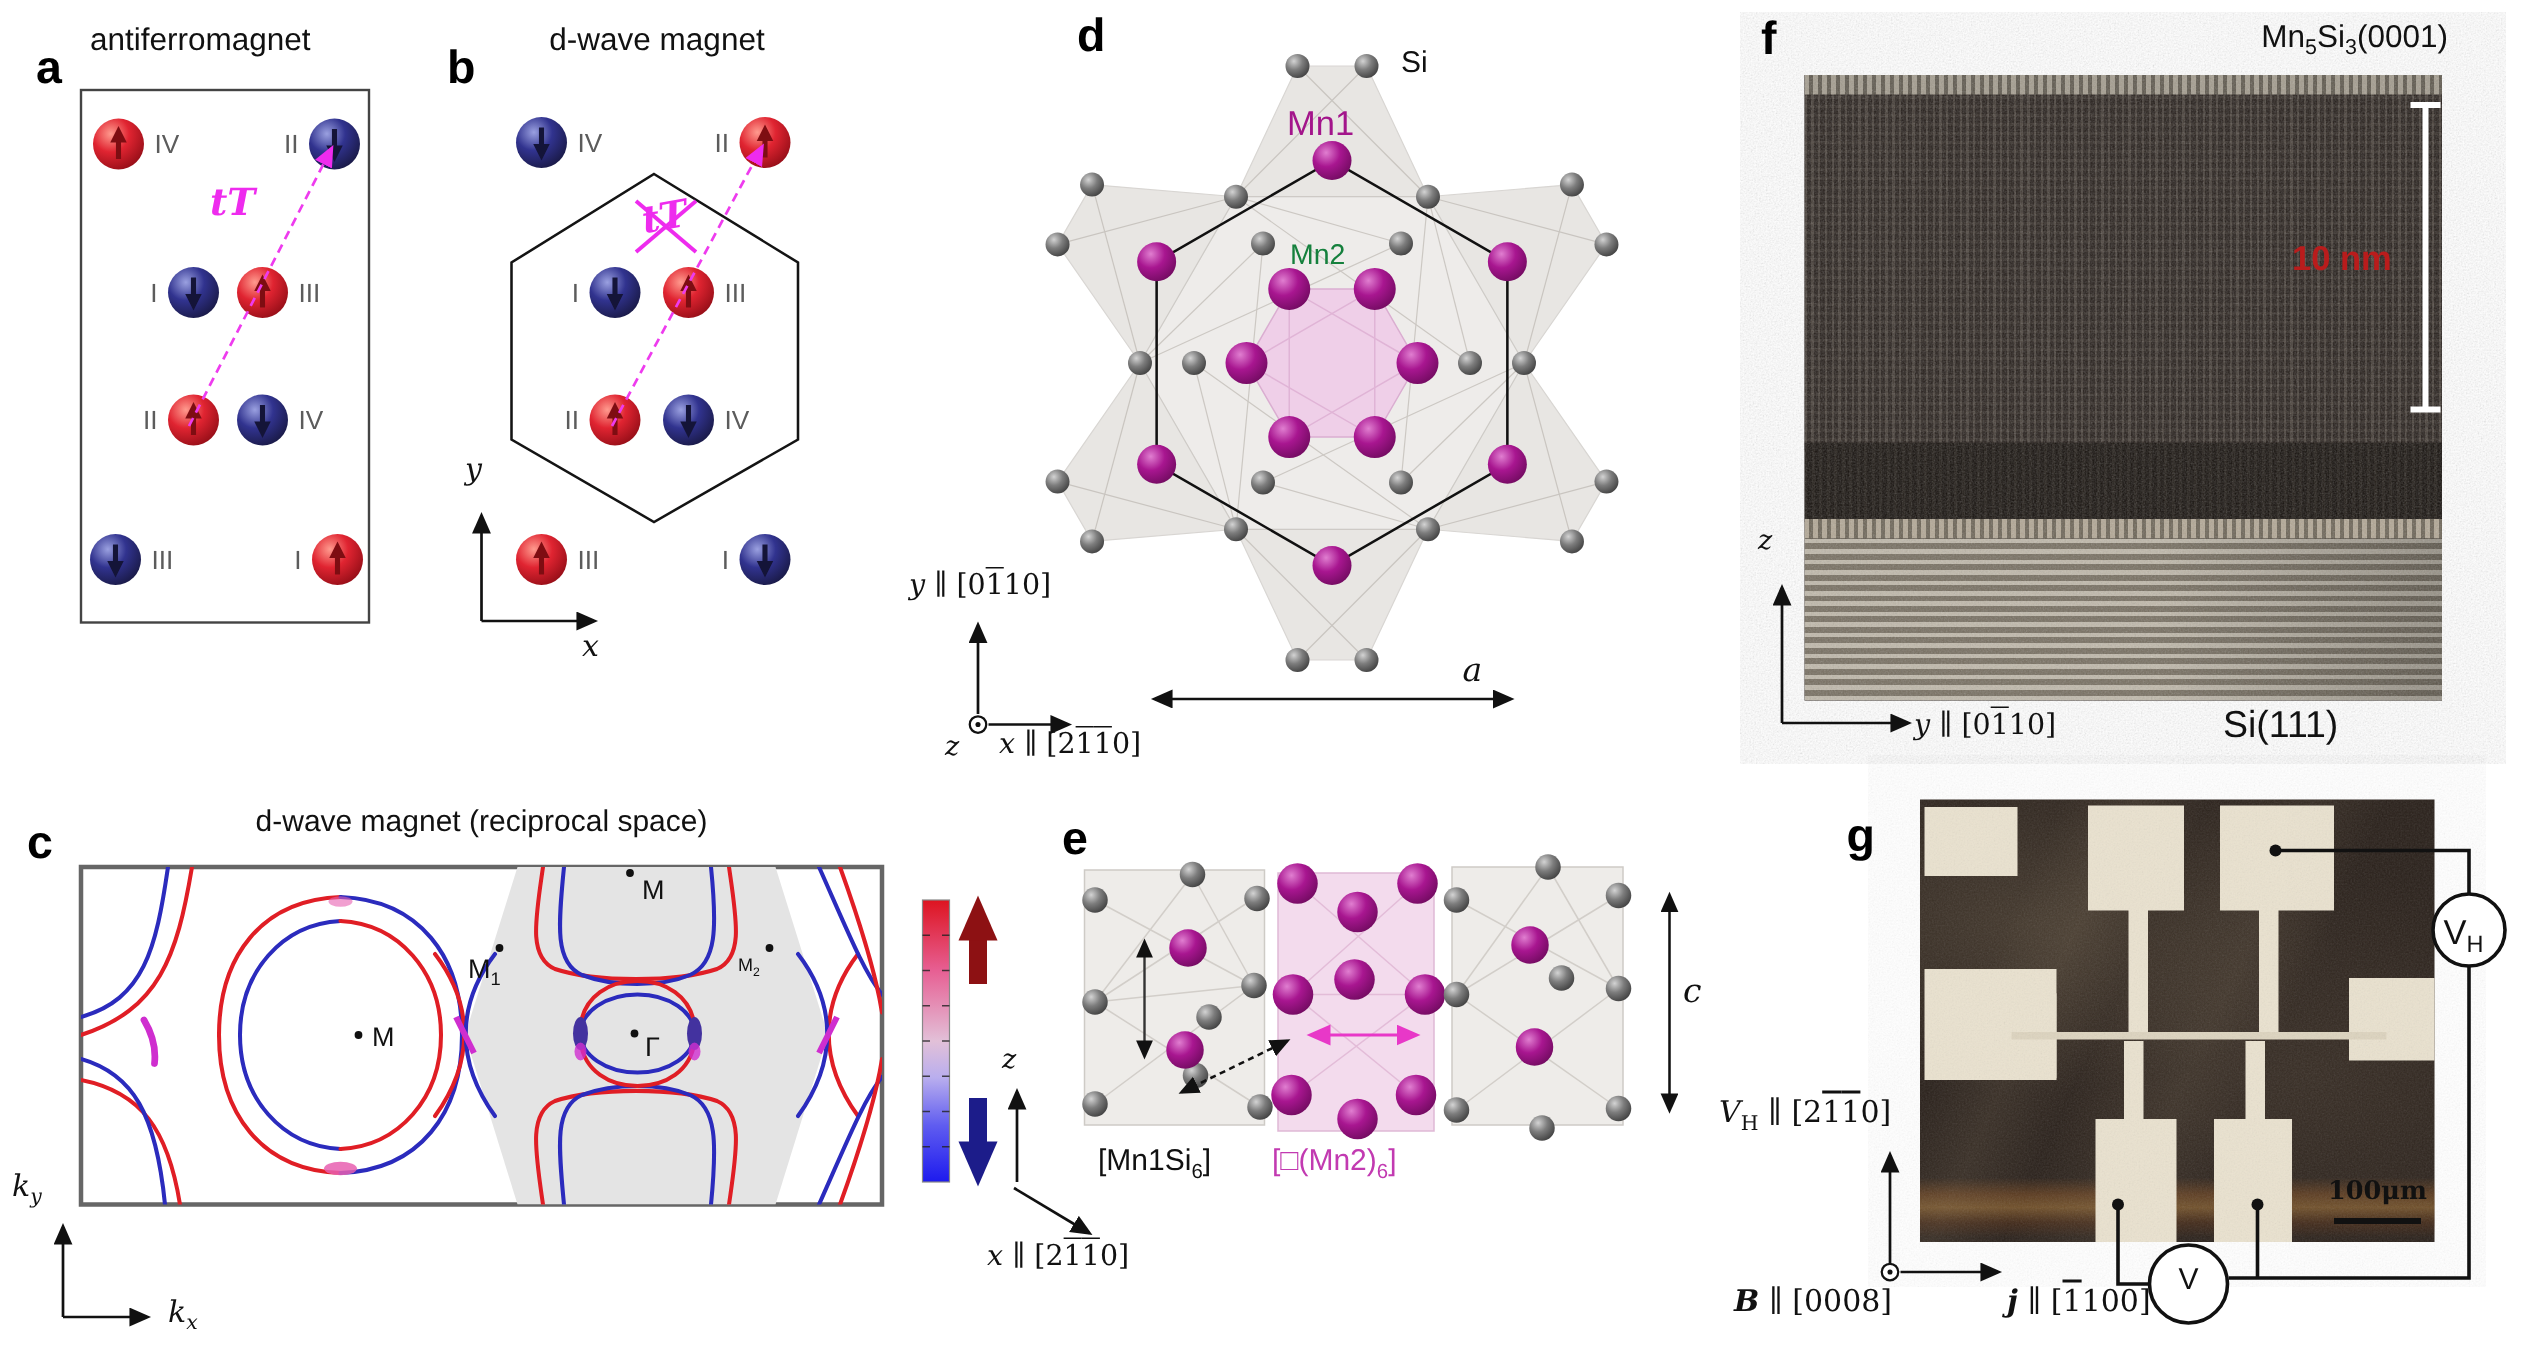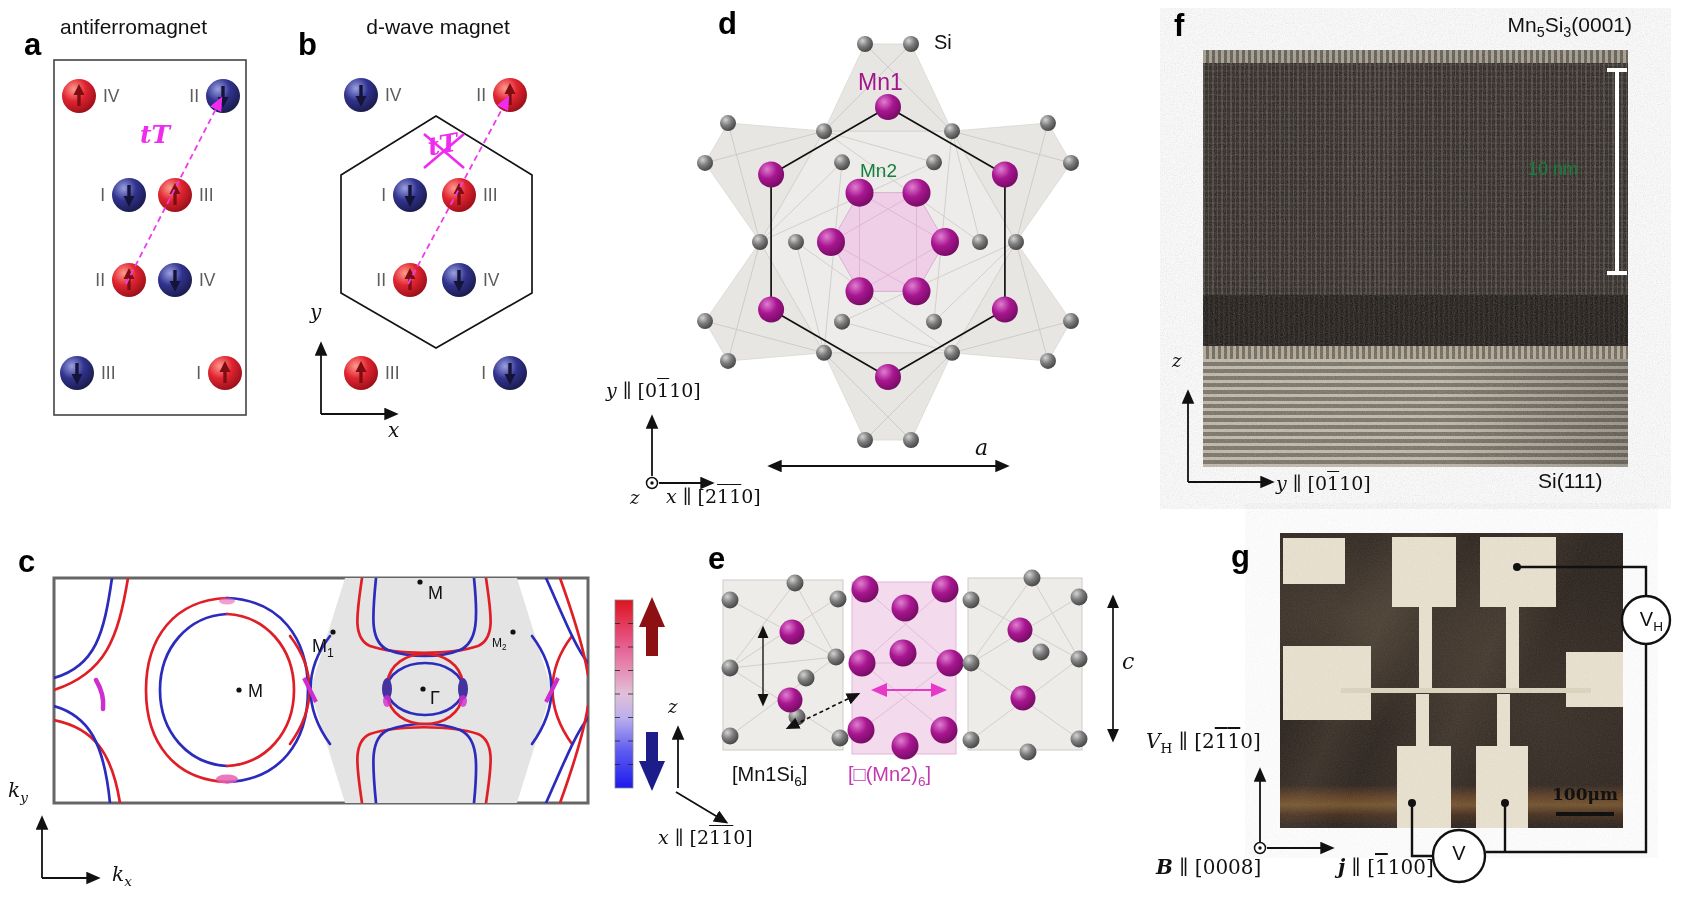--- a/index.html
+++ b/index.html
@@ -490,20 +490,21 @@
   <div class="lbl letter" style="left:24px;top:29px">a</div>
   <div class="lbl title" style="left:36px;top:16px;width:195px">antiferromagnet</div>
   <div class="lbl letter" style="left:298px;top:29px">b</div>
   <div class="lbl title" style="left:338px;top:16px;width:200px">d-wave magnet</div>
   <div class="lbl math" style="left:140px;top:122px;font-size:25px;color:#ee2bee;font-weight:bold"><span class="it">t</span><span class="it">T</span></div>
   <div class="lbl math" style="left:428px;top:132px;font-size:25px;color:#ee2bee;font-weight:bold;transform:rotate(-10deg)"><span class="it">t</span><span class="it">T</span></div>
   <div class="lbl math" style="left:310px;top:302px;font-size:20px">y</div>
   <div class="lbl math" style="left:388px;top:420px;font-size:20px">x</div>
 
   <div class="lbl letter" style="left:18px;top:546px">c</div>
+  <div class="lbl title" style="left:151px;top:538px;width:340px;font-size:20px">d-wave magnet (reciprocal space)</div>
   <div class="lbl" style="left:248px;top:682px;font-size:18px">M</div>
   <div class="lbl" style="left:428px;top:584px;font-size:18px">M</div>
   <div class="lbl" style="left:312px;top:637px;font-size:18px"><span>M</span><sub>1</sub></div>
   <div class="lbl" style="left:492px;top:637px;font-size:12px"><span>M</span><sub>2</sub></div>
   <div class="lbl" style="left:430px;top:689px;font-size:18px">Γ</div>
   <div class="lbl mlabel" style="left:8px;top:780px;font-size:20px"><span class="it">k</span><sub class="it">y</sub></div>
   <div class="lbl mlabel" style="left:112px;top:864px;font-size:20px"><span class="it">k</span><sub class="it">x</sub></div>
 
   <div class="lbl letter" style="left:718px;top:8px">d</div>
   <div class="lbl" style="left:934px;top:32px;font-size:20px">Si</div>
@@ -516,25 +517,25 @@
 
   <div class="lbl letter" style="left:708px;top:543px">e</div>
   <div class="lbl" style="left:732px;top:764px;font-size:20px"><span>[Mn1Si</span><sub>6</sub><span>]</span></div>
   <div class="lbl" style="left:848px;top:764px;font-size:20px;color:#c23ab1"><span>[□(Mn2)</span><sub>6</sub><span>]</span></div>
   <div class="lbl math" style="left:1122px;top:650px;font-size:22px">c</div>
   <div class="lbl math" style="left:668px;top:698px;font-size:18px">z</div>
   <div class="lbl mlabel" style="left:658px;top:828px"><span class="it">x</span><span> ∥ [2</span><span class="ov">1</span><span class="ov">1</span><span>0]</span></div>
 
   <div class="lbl letter" style="left:1174px;top:10px">f</div>
   <div class="lbl" style="left:1420px;top:14px;width:212px;text-align:right;font-size:21px"><span>Mn</span><sub>5</sub><span>Si</span><sub>3</sub><span>(0001)</span></div>
-  <div class="lbl" style="left:1528px;top:160px;font-size:18px;font-weight:normal;color:#15803d">10 nm</div>
-  <div class="lbl" style="left:1538px;top:470px;font-size:21px">Si(111)</div>
+  <div class="lbl" style="left:1528px;top:160px;font-size:23px;font-weight:bold;color:#b91c1c">10 nm</div>
+  <div class="lbl" style="left:1482px;top:470px;font-size:25px">Si(111)</div>
   <div class="lbl math" style="left:1172px;top:352px;font-size:18px">z</div>
   <div class="lbl mlabel" style="left:1276px;top:474px"><span class="it">y</span><span> ∥ [0</span><span class="ov">1</span><span>10]</span></div>
 
   <div class="lbl letter" style="left:1231px;top:541px">g</div>
-  <div class="lbl" style="left:1629px;top:609px;width:34px;text-align:right;font-size:20px"><span>V</span><sub>H</sub></div>
+  <div class="lbl" style="left:1629px;top:609px;width:34px;text-align:left;font-size:23px"><span>V</span><sub>H</sub></div>
   <div class="lbl" style="left:1447px;top:843px;width:24px;text-align:center;font-size:20px">V</div>
   <div class="lbl" style="left:1552px;top:786px;font-size:17px;font-weight:bold;font-family:'DejaVu Serif',serif;color:#111">100μm</div>
   <div class="lbl mlabel" style="left:1146px;top:731px;font-size:20px"><span class="it">V</span><sub>H</sub><span> ∥ [2</span><span class="ov">1</span><span class="ov">1</span><span>0]</span></div>
   <div class="lbl mlabel" style="left:1156px;top:857px;font-size:20px"><span class="it bd">B</span><span> ∥ [0008]</span></div>
   <div class="lbl mlabel" style="left:1338px;top:857px;font-size:20px"><span class="it bd">j</span><span> ∥ [</span><span class="ov">1</span><span>100]</span></div>
 </div>
 
 </body></html>

